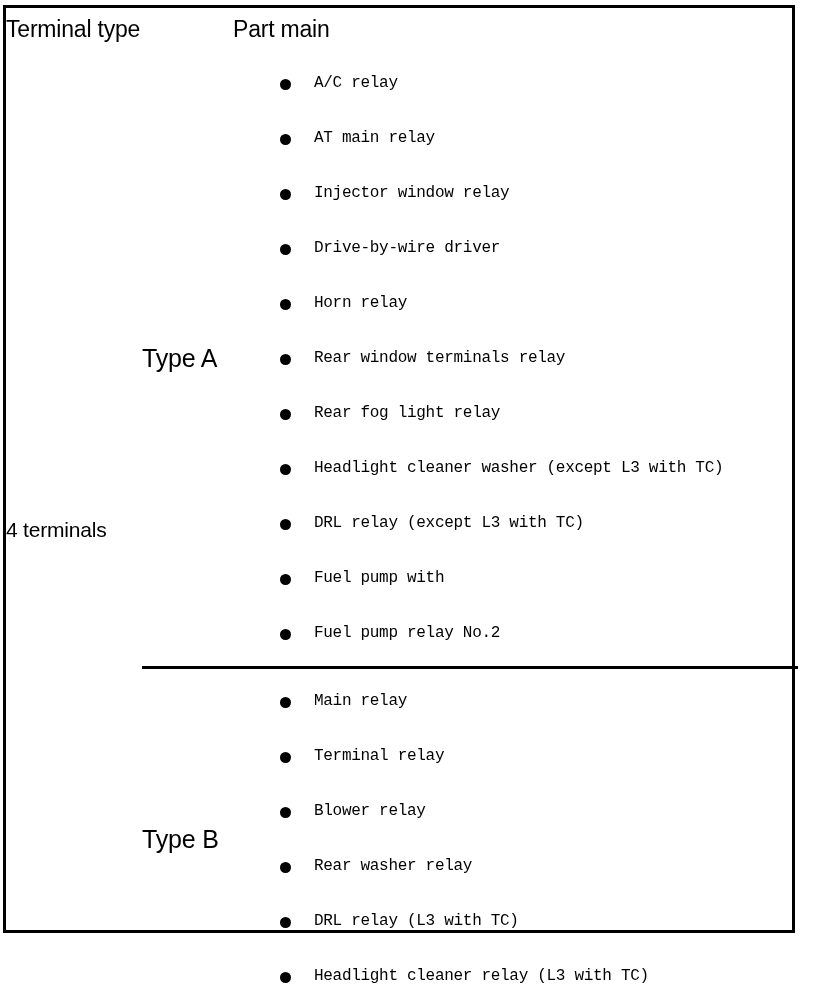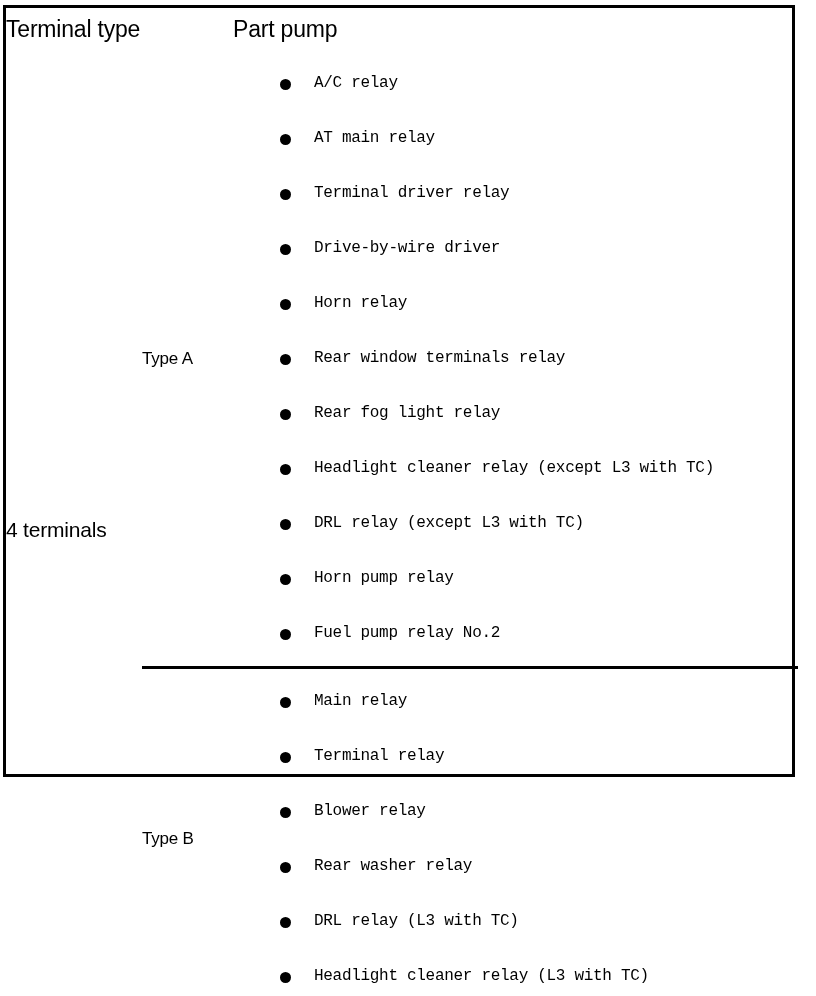--- a/index.html
+++ b/index.html
@@ -13,21 +13,21 @@
     font-family: "Liberation Sans", sans-serif;
     color: #000000;
     overflow: hidden;
   }
 
   #table-wrap {
     position: absolute;
     left: 3px;
     top: 5px;
     width: 792px;
-    height: 772px;
+    height: 928px;
     box-sizing: border-box;
     border: 3px solid #000000;
   }
 
   table.relay-table {
     width: 100%;
     height: 100%;
     border-collapse: collapse;
     table-layout: fixed;
   }
@@ -66,21 +66,21 @@
   td.term-cell {
     font-size: 21px;
     letter-spacing: -0.2px;
     padding-left: 7px;
     vertical-align: middle;
     white-space: nowrap;
   }
 
   td.type-cell {
     border-left: 3px solid #000000;
-    font-size: 17px;
+    font-size: 25px;
     letter-spacing: -0.2px;
     padding-left: 7px;
     vertical-align: middle;
     white-space: nowrap;
   }
 
   td.part-cell {
     border-left: 3px solid #000000;
     padding: 0;
     vertical-align: middle;
@@ -128,68 +128,68 @@
 <div id="table-wrap">
   <table class="relay-table">
     <colgroup>
       <col class="c-term">
       <col class="c-type">
       <col class="c-part">
     </colgroup>
     <thead>
       <tr class="header-row">
         <th class="hdr hdr-term" colspan="2">Terminal type</th>
-        <th class="hdr hdr-part">Part pump</th>
+        <th class="hdr hdr-part">Part main</th>
       </tr>
     </thead>
     <tbody>
       <tr class="type-a-row">
         <td class="term-cell" rowspan="2">4 terminals</td>
         <td class="type-cell">Type A</td>
         <td class="part-cell">
           <ul class="part-list">
             <li>
               <span class="bullet"></span>
               <span>A/C relay</span>
             </li>
             <li>
               <span class="bullet"></span>
               <span>AT main relay</span>
             </li>
             <li>
               <span class="bullet"></span>
-              <span>Terminal driver relay</span>
+              <span>Injector window relay</span>
             </li>
             <li>
               <span class="bullet"></span>
               <span>Drive-by-wire driver</span>
             </li>
             <li>
               <span class="bullet"></span>
               <span>Horn relay</span>
             </li>
             <li>
               <span class="bullet"></span>
               <span>Rear window terminals relay</span>
             </li>
             <li>
               <span class="bullet"></span>
               <span>Rear fog light relay</span>
             </li>
             <li>
               <span class="bullet"></span>
-              <span>Headlight cleaner relay (except L3 with TC)</span>
+              <span>Headlight cleaner washer (except L3 with TC)</span>
             </li>
             <li>
               <span class="bullet"></span>
               <span>DRL relay (except L3 with TC)</span>
             </li>
             <li>
               <span class="bullet"></span>
-              <span>Horn pump relay</span>
+              <span>Fuel pump with</span>
             </li>
             <li>
               <span class="bullet"></span>
               <span>Fuel pump relay No.2</span>
             </li>
           </ul>
         </td>
       </tr>
       <tr class="type-b-row">
         <td class="type-cell">Type B</td>

